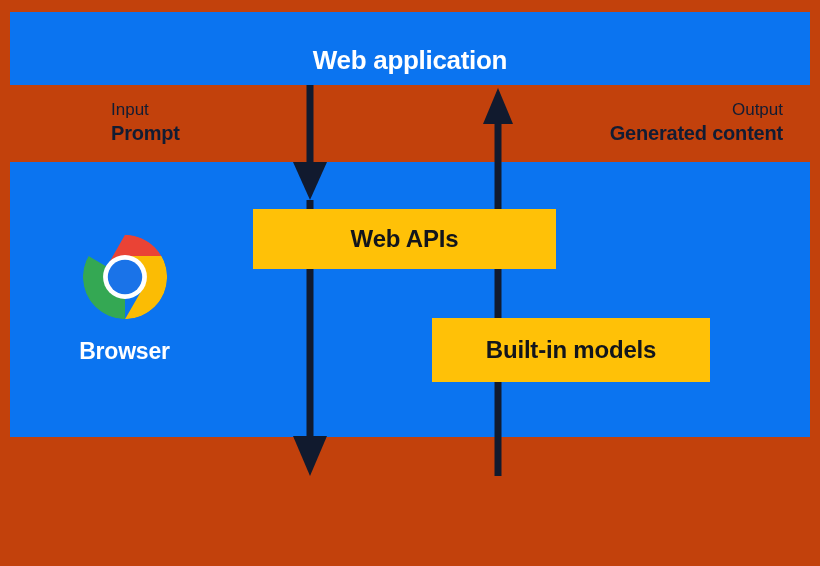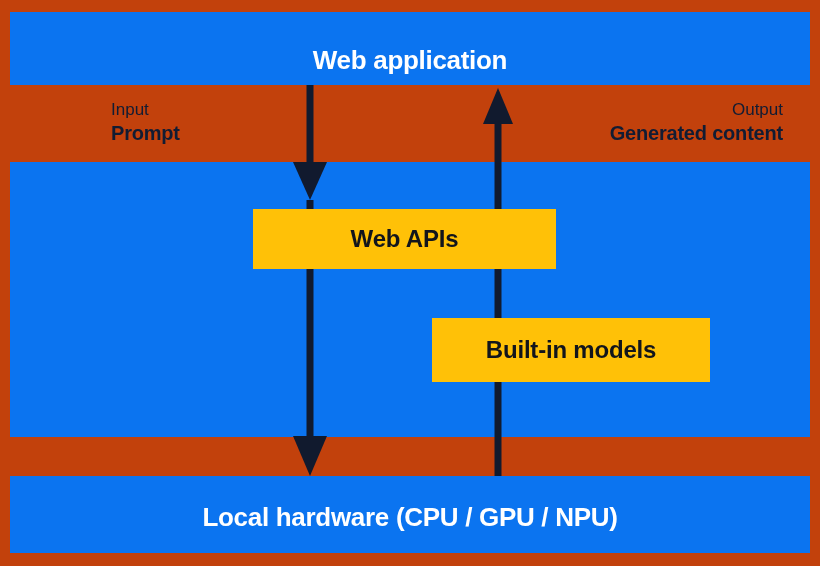--- a/index.html
+++ b/index.html
@@ -155,23 +155,20 @@
 <body>
 
 <div id="diagram">
 
   <div class="band" id="band-web-application">
     <div class="band-title">Web application</div>
   </div>
 
   <div class="band" id="band-browser"></div>
 
-  <div class="band" id="band-local-hardware">
-    <div class="band-title">Local hardware (CPU / GPU / NPU)</div>
-  </div>
 
   <svg id="arrow-layer" viewBox="0 0 820 566">
 
     <g>
       <rect x="306.5" y="85" width="7" height="80" fill="#111a2e"></rect>
       <polygon points="293,162 327,162 310,200" fill="#111a2e"></polygon>
     </g>
 
     <g>
       <rect x="306.5" y="200" width="7" height="240" fill="#111a2e"></rect>
@@ -196,14 +193,36 @@
   <div class="amber-box" id="box-web-apis">
     <span>Web APIs</span>
   </div>
 
   <div class="amber-box" id="box-builtin-models">
     <span>
       <span>Built-in models</span><br>
     </span>
   </div>
 
+  <div id="browser-group">
+    <svg id="chrome-icon" viewBox="0 0 100 100">
+      <defs>
+        <clipPath id="chrome-disc">
+          <circle cx="50" cy="50" r="49"></circle>
+        </clipPath>
+      </defs>
+      <g clip-path="url(#chrome-disc)">
+
+        <path d="M50 1 A49 49 0 0 1 92.4 25.5 L50 25.5 A24.5 24.5 0 0 0 28.8 38 Z" fill="#ea4335"></path>
+
+        <path d="M92.4 25.5 A49 49 0 0 1 50 99 L71.2 62.3 A24.5 24.5 0 0 0 71.2 37.7 L50 25.5 Z" fill="#fbbc04"></path>
+
+        <path d="M28.8 38 A24.5 24.5 0 0 0 50 74.5 L50 99 A49 49 0 0 1 7.6 25.5 Z" fill="#34a853"></path>
+
+        <circle cx="50" cy="50" r="25.5" fill="#ffffff"></circle>
+
+        <circle cx="50" cy="50" r="20" fill="#1a73e8"></circle>
+      </g>
+    </svg>
+    <div id="browser-caption">Browser</div>
+  </div>
 
 </div>
 
 </body></html>

